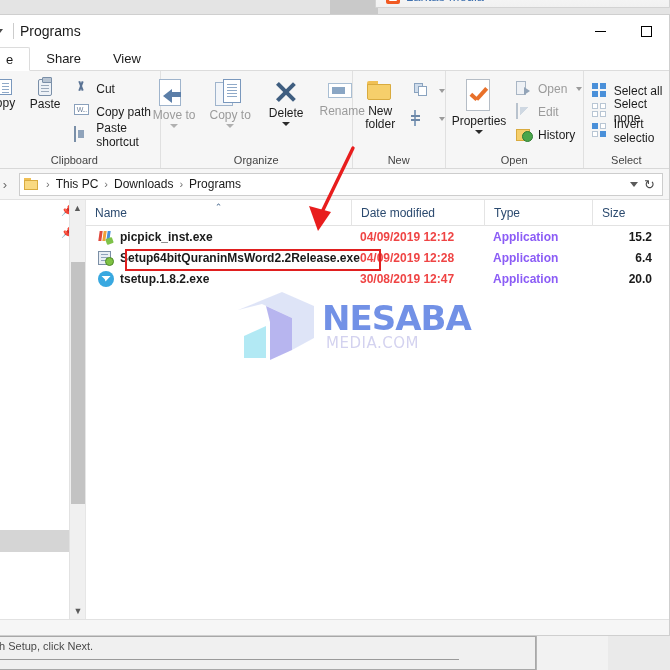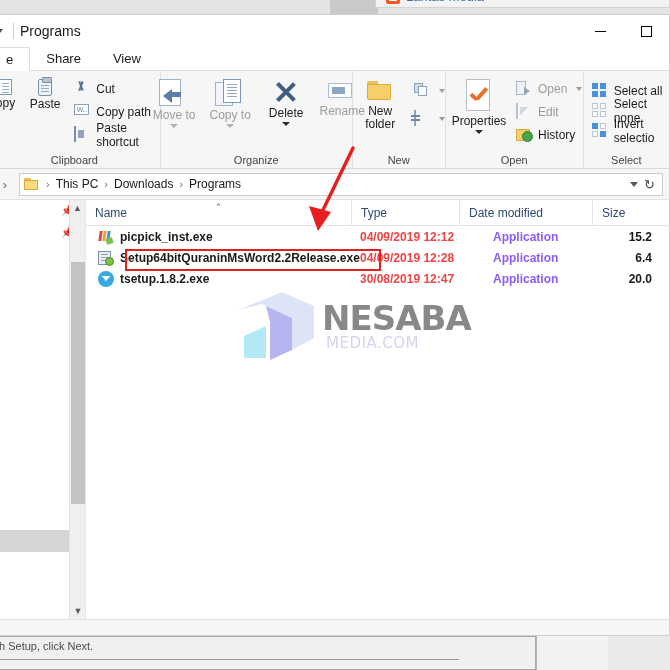--- a/index.html
+++ b/index.html
@@ -504,21 +504,21 @@
   }
   .ann-arrow { position: absolute; left: 0; top: 0; pointer-events: none; }
 
   
   .watermark {
     position: absolute; left: 236px; top: 288px; width: 226px; height: 72px;
     pointer-events: none; opacity: 0.62;
   }
   .wm-text {
     position: absolute; left: 86px; top: 10px;
-    font-size: 34px; font-weight: bold; color: #404040; letter-spacing: -1px;
+    font-size: 34px; font-weight: bold; color: #1d4ed8; letter-spacing: -1px;
     font-family: "DejaVu Sans", sans-serif;
   }
   .wm-sub {
     position: absolute; left: 90px; top: 46px;
     font-size: 15px; color: #b9b7e6; letter-spacing: 0.5px;
     font-family: "DejaVu Sans", sans-serif;
   }
 
   
   .statusbar {
@@ -814,25 +814,25 @@
         </div>
       </div>
 
       <div class="filepane">
 
         <div class="colhdr">
           <div class="col col-name">
             <span>Name</span>
             <span class="sortcaret">⌃</span>
           </div>
+          <div class="col col-date">
+            <span>Date modified</span>
+          </div>
           <div class="col col-type">
             <span>Type</span>
-          </div>
-          <div class="col col-date">
-            <span>Date modified</span>
           </div>
           <div class="col col-size">
             <span>Size</span>
           </div>
         </div>
 
         <div class="rowlist">
 
           <div class="frow">
             <span class="cname">

